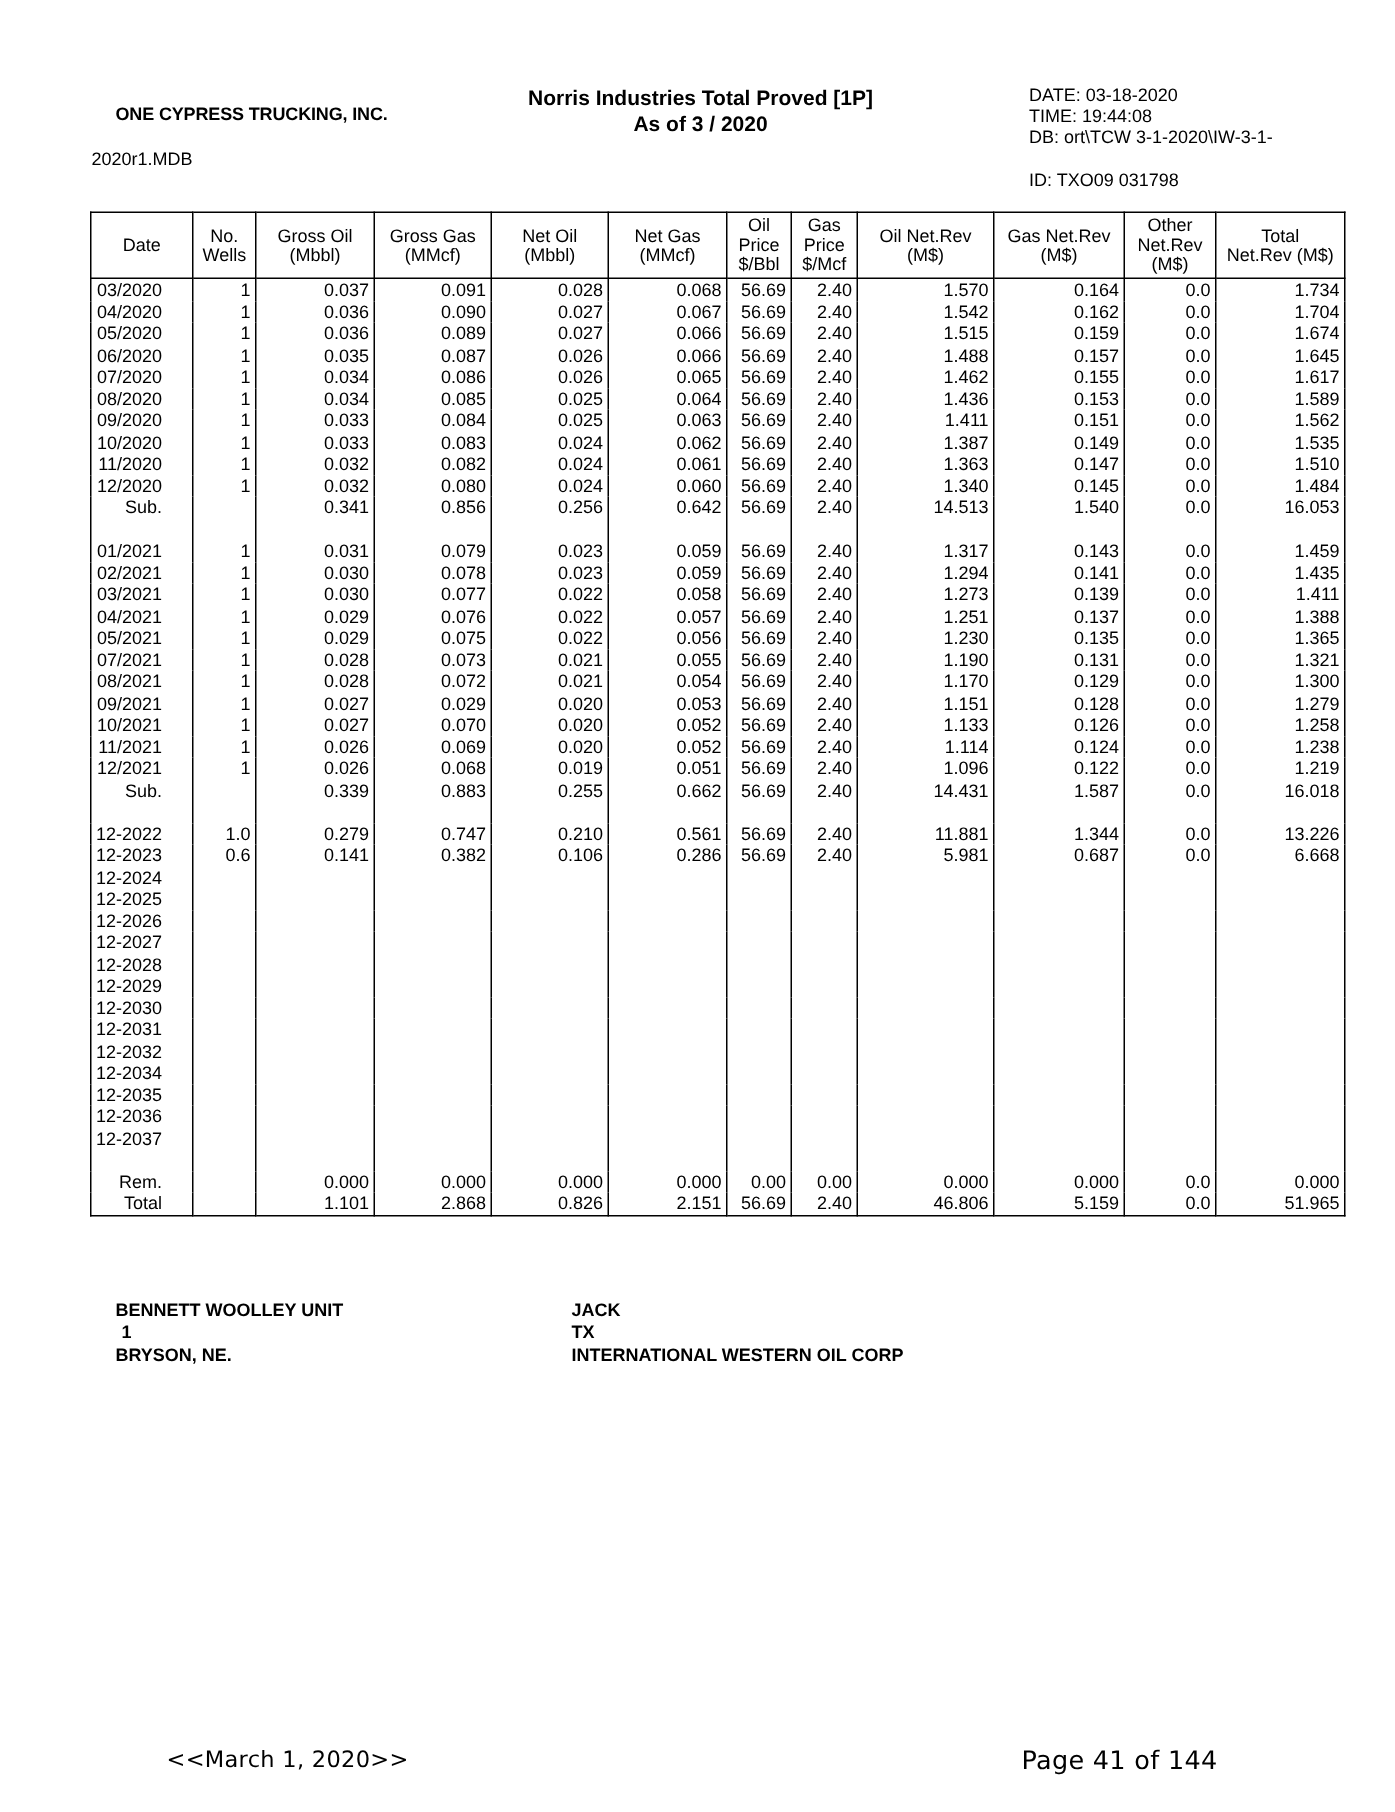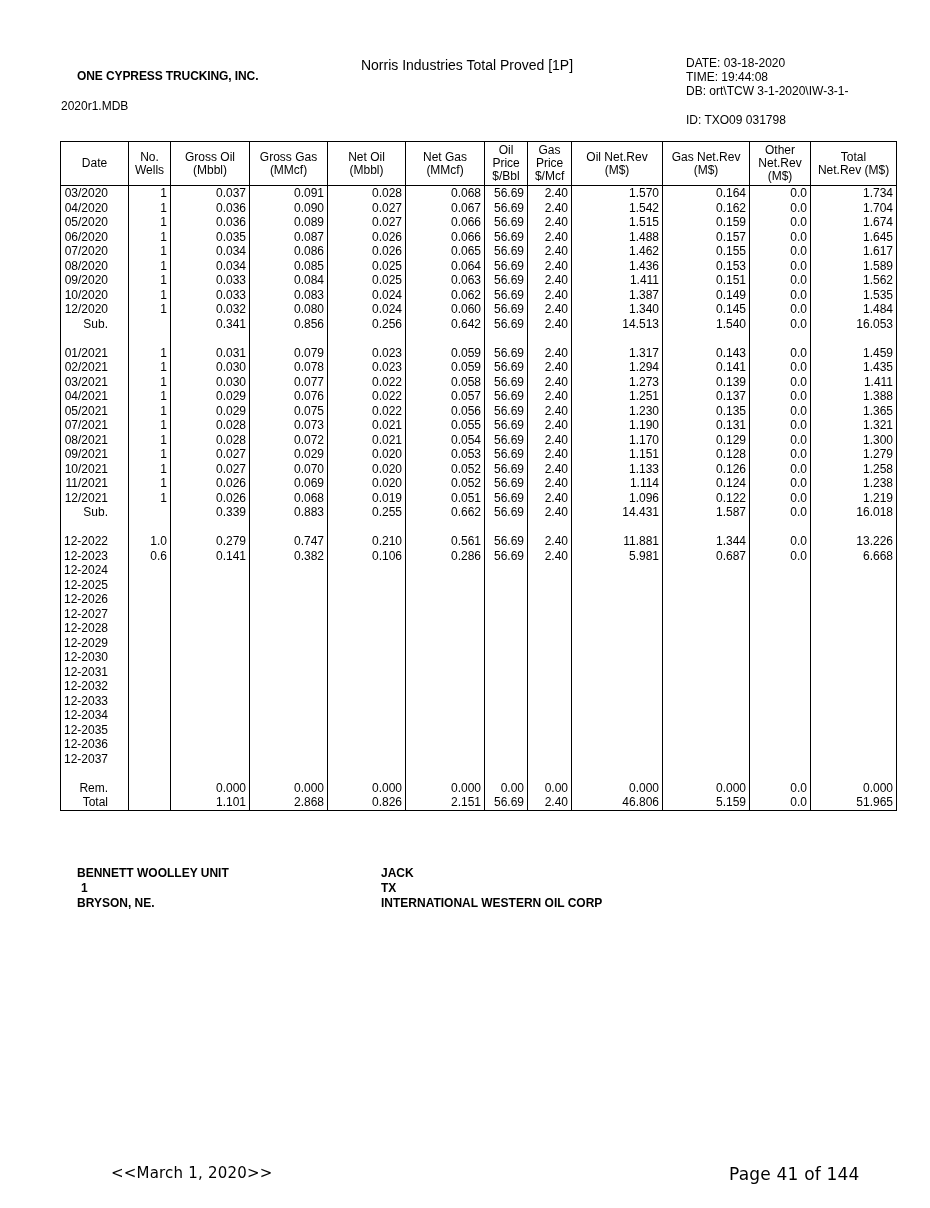--- a/index.html
+++ b/index.html
@@ -1,45 +1,46 @@
 <!DOCTYPE html>
 <html><head>
 <meta charset="utf-8">
 <style>
   html, body { margin: 0; padding: 0; background: #ffffff; }
   body { width: 930px; height: 1208px; position: relative; font-family: "Liberation Sans", sans-serif; color: #000; overflow: hidden; }
   .abs { position: absolute; }
   .hdr-company { left: 77px; top: 69px; font-size: 12px; font-weight: bold; letter-spacing: -0.1px; }
   .hdr-file { left: 61px; top: 99px; font-size: 12px; }
-  .hdr-title { left: 330px; top: 57px; width: 274px; text-align: center; font-size: 14px; font-weight: normal; line-height: 17px; }
+  .hdr-title { left: 330px; top: 57px; width: 274px; text-align: center; font-size: 14px; font-weight: bold; line-height: 17px; }
   .hdr-meta { left: 686px; top: 56px; font-size: 12px; line-height: 14px; }
   .hdr-id { left: 686px; top: 113px; font-size: 12px; }
 
   table.rep { position: absolute; left: 60px; top: 141px; border-collapse: collapse; font-size: 12px; line-height: 14.5px; table-layout: fixed; }
   table.rep th, table.rep td { border-left: 1px solid #000; border-right: 1px solid #000; padding: 0 3px; white-space: nowrap; }
   table.rep thead th { border: 1px solid #000; font-weight: normal; text-align: center; vertical-align: middle; line-height: 13px; height: 43px; padding: 0 2px; }
   table.rep td { text-align: right; }
   table.rep td.c-date { text-align: right; padding-right: 20px; }
   table.rep tbody { border-bottom: 1.5px solid #000; }
   table.rep tr.gap td { height: 14.5px; }
   table.rep tr.last td { border-bottom: 1.5px solid #000; }
   td.wells { padding-right: 4px; }
 
   .foot-left { left: 77px; top: 866px; font-size: 12px; font-weight: bold; line-height: 15px; }
   .foot-right { left: 381px; top: 866px; font-size: 12px; font-weight: bold; line-height: 15px; }
   .page-date { left: 111px; top: 1164px; font-size: 15px; font-family: "DejaVu Sans", sans-serif; letter-spacing: 0.2px; }
-  .page-num { left: 681px; top: 1164px; font-size: 17px; font-family: "DejaVu Sans", sans-serif; letter-spacing: 0.2px; margin-left: 48px; }
+  .page-num { left: 681px; top: 1164px; font-size: 17px; font-family: "DejaVu Sans", sans-serif; letter-spacing: 0.2px; }
 </style>
 </head>
 <body>
 
 <div class="abs hdr-company">ONE CYPRESS TRUCKING, INC.</div>
 <div class="abs hdr-file">2020r1.MDB</div>
 <div class="abs hdr-title">
   <div>Norris Industries Total Proved [1P]</div>
+  <div>As of 3 / 2020</div>
 </div>
 <div class="abs hdr-meta">
   <div>DATE: 03-18-2020</div>
   <div>TIME: 19:44:08</div>
   <div>DB: ort\TCW 3-1-2020\IW-3-1-</div>
 </div>
 <div class="abs hdr-id">ID: TXO09 031798</div>
 
 <table class="rep">
   <colgroup>
@@ -179,20 +180,34 @@
         <td>0.024</td>
         <td>0.062</td>
         <td>56.69</td>
         <td>2.40</td>
         <td>1.387</td>
         <td>0.149</td>
         <td>0.0</td>
         <td>1.535</td>
       </tr>
       <tr>
+        <td class="c-date">11/2020</td>
+        <td class="wells">1</td>
+        <td>0.032</td>
+        <td>0.082</td>
+        <td>0.024</td>
+        <td>0.061</td>
+        <td>56.69</td>
+        <td>2.40</td>
+        <td>1.363</td>
+        <td>0.147</td>
+        <td>0.0</td>
+        <td>1.510</td>
+      </tr>
+      <tr>
         <td class="c-date">12/2020</td>
         <td class="wells">1</td>
         <td>0.032</td>
         <td>0.080</td>
         <td>0.024</td>
         <td>0.060</td>
         <td>56.69</td>
         <td>2.40</td>
         <td>1.340</td>
         <td>0.145</td>
@@ -544,34 +559,20 @@
         <td></td>
         <td></td>
         <td></td>
         <td></td>
         <td></td>
         <td></td>
         <td></td>
       </tr>
       <tr>
         <td class="c-date">12-2032</td>
-        <td class="wells"></td>
-        <td></td>
-        <td></td>
-        <td></td>
-        <td></td>
-        <td></td>
-        <td></td>
-        <td></td>
-        <td></td>
-        <td></td>
-        <td></td>
-      </tr>
-      <tr>
-        <td class="c-date">12-2033</td>
         <td class="wells"></td>
         <td></td>
         <td></td>
         <td></td>
         <td></td>
         <td></td>
         <td></td>
         <td></td>
         <td></td>
         <td></td>

